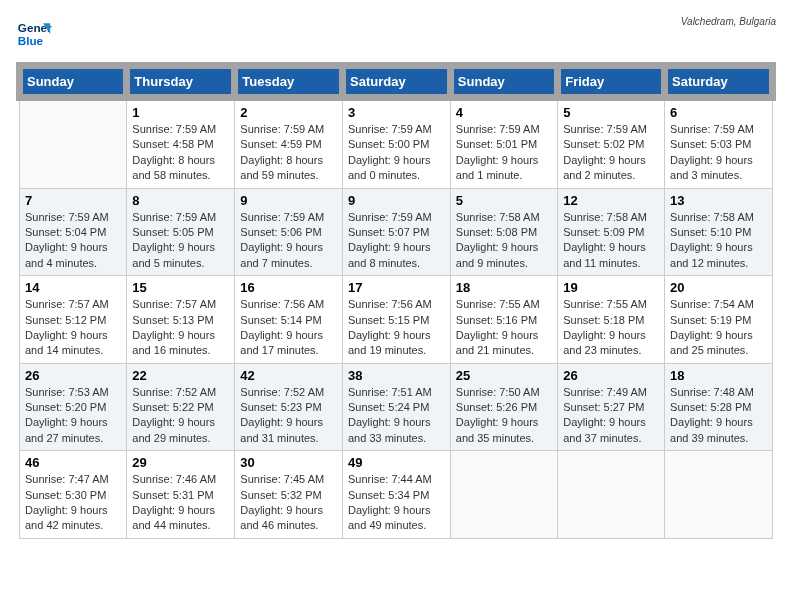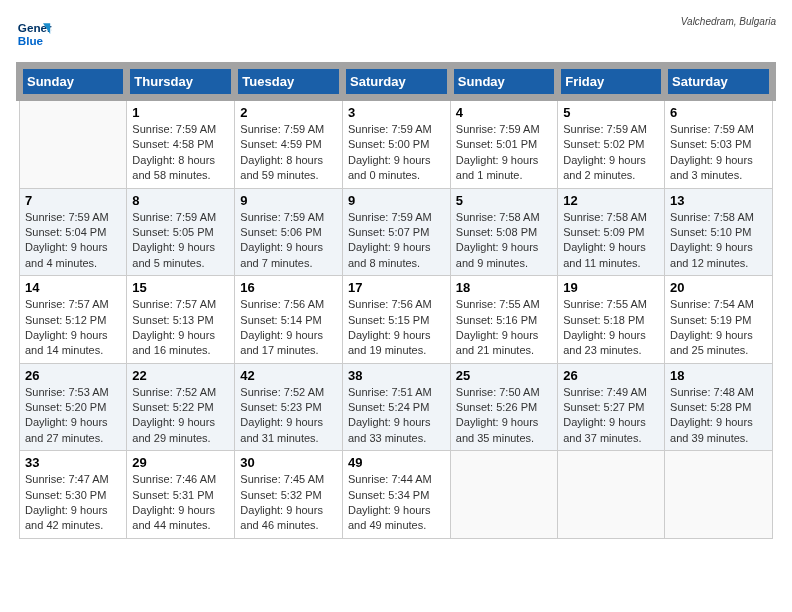--- a/index.html
+++ b/index.html
@@ -219,21 +219,21 @@
           <div class="day-num">26</div>
           <div class="day-info">Sunrise: 7:49 AM<br>Sunset: 5:27 PM<br>Daylight: 9 hours<br>and 37 minutes.</div>
         </td>
         <td>
           <div class="day-num">18</div>
           <div class="day-info">Sunrise: 7:48 AM<br>Sunset: 5:28 PM<br>Daylight: 9 hours<br>and 39 minutes.</div>
         </td>
       </tr>
       <tr>
         <td>
-          <div class="day-num">33</div>
+          <div class="day-num">46</div>
           <div class="day-info">Sunrise: 7:47 AM<br>Sunset: 5:30 PM<br>Daylight: 9 hours<br>and 42 minutes.</div>
         </td>
         <td>
           <div class="day-num">29</div>
           <div class="day-info">Sunrise: 7:46 AM<br>Sunset: 5:31 PM<br>Daylight: 9 hours<br>and 44 minutes.</div>
         </td>
         <td>
           <div class="day-num">30</div>
           <div class="day-info">Sunrise: 7:45 AM<br>Sunset: 5:32 PM<br>Daylight: 9 hours<br>and 46 minutes.</div>
         </td>

